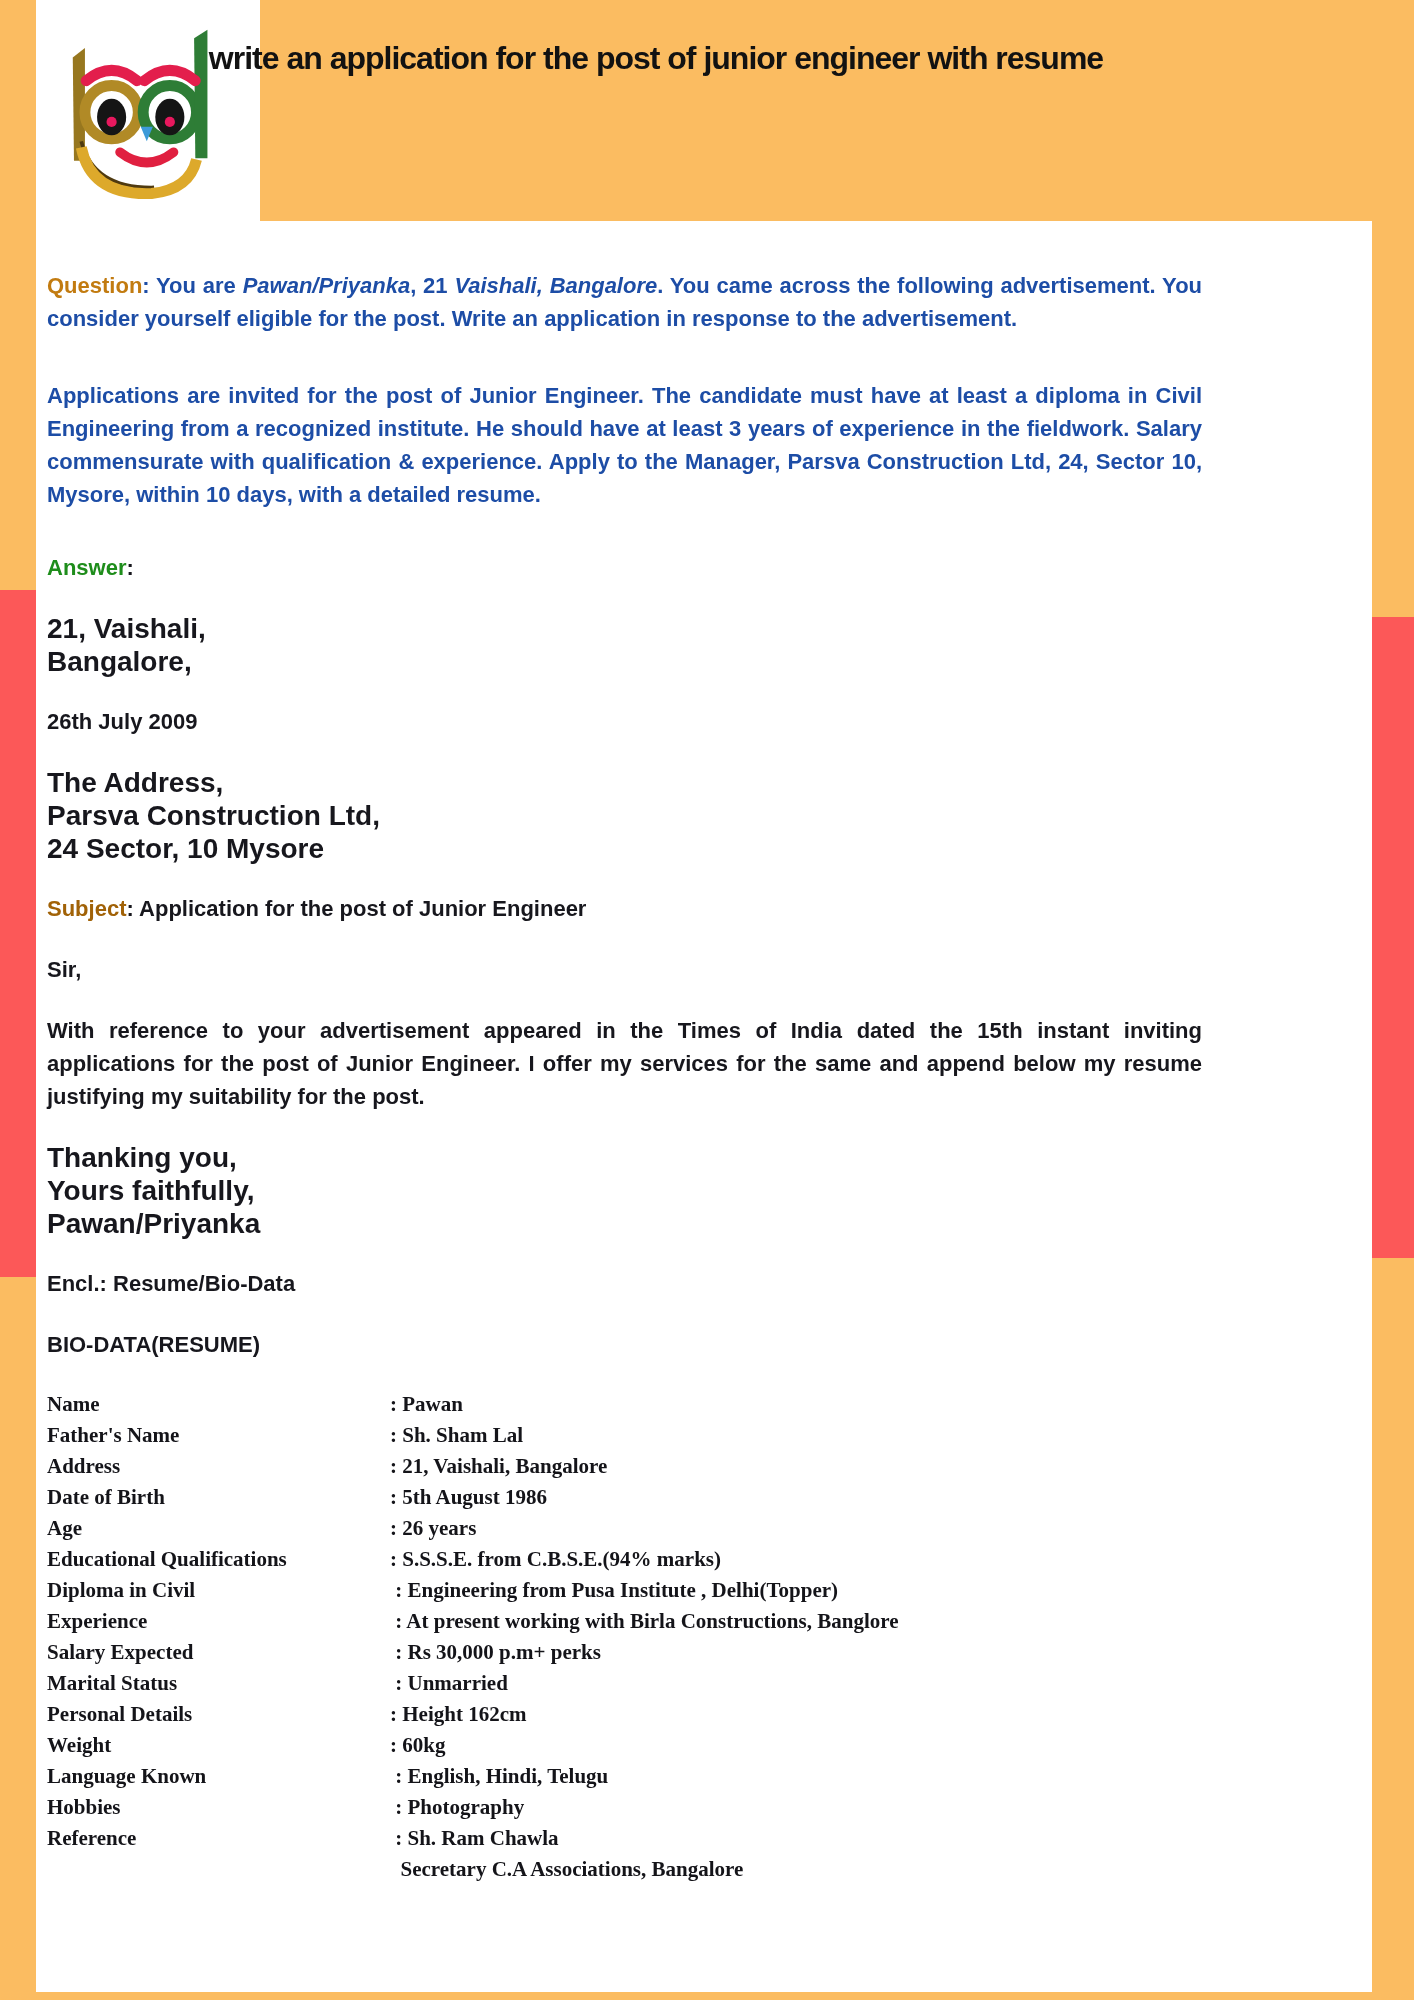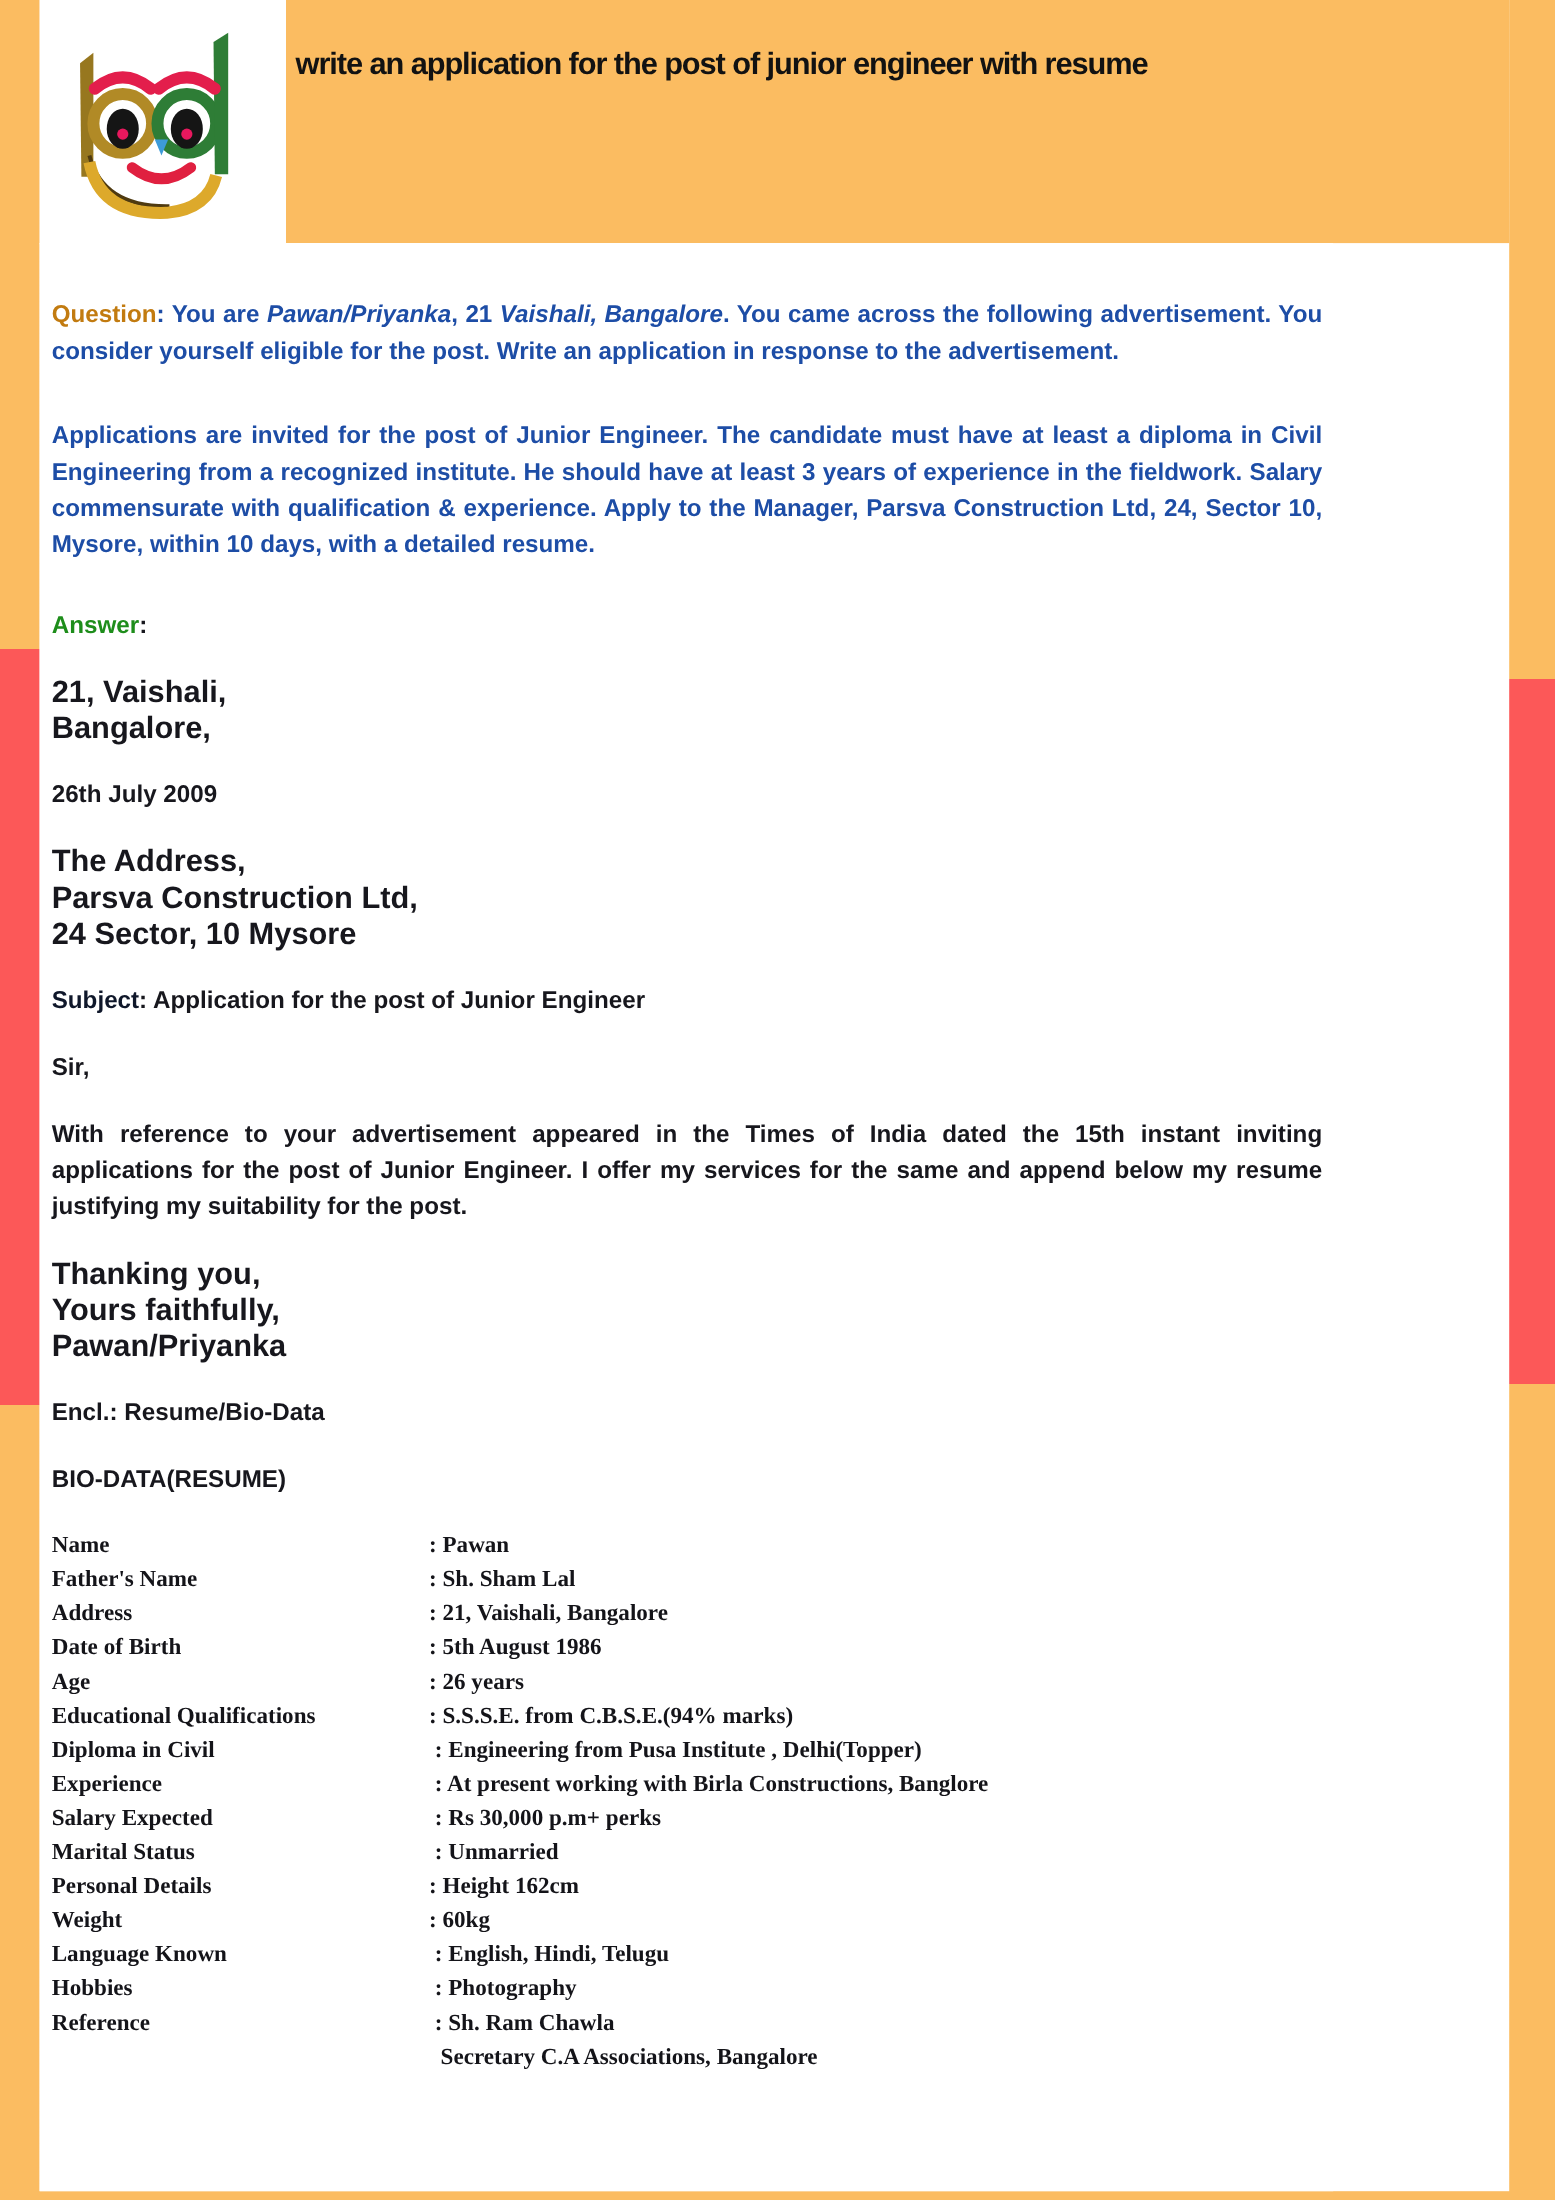--- a/index.html
+++ b/index.html
@@ -28,38 +28,38 @@
     position:absolute;left:36px;top:0;width:1336px;height:221px;
     background:#FBBC61;
   }
   .logo-box{
     position:absolute;left:0;top:0;width:224px;height:222px;
     background:#ffffff;display:flex;align-items:center;justify-content:center;
   }
   .title{
     position:absolute;left:120px;top:26px;width:1000px;
     text-align:center;
-    font-size:28px;line-height:64px;letter-spacing:-1px;
+    font-size:32px;line-height:64px;letter-spacing:-1px;
     color:#121212;
   }
   
   .content{
     position:absolute;left:36px;top:221px;width:1176px;height:1771px;
     background:#ffffff;
     box-sizing:border-box;
     padding:48px 10px 0 11px;
     z-index:1;
   }
   .content p{margin:0 0 28px 0;font-size:22px;line-height:33px;color:#17171d;}
   p.q-para{color:#1D4DA6;text-align:justify;margin-bottom:44px;}
   p.advert{color:#1D4DA6;text-align:justify;margin-bottom:40px;}
   .q-label{color:#C27B10;}
   .answer-label{color:#1E8D1B;}
   .answer-line{margin-bottom:33px;}
-  .subject-label{color:#0f172a;}
+  .subject-label{color:#a16207;}
   .addr-block{margin-bottom:27px;}
   .addr-block div{font-size:28px;line-height:33px;color:#17171d;}
   p.body-para{text-align:justify;}
   .bio-heading{margin-bottom:30px;}
   
   .bio-table{margin-top:14px;font-family:Liberation Serif, serif;}
   .bio-row{display:flex;font-size:21px;line-height:31px;color:#141419;}
   .bio-label{width:343px;flex:0 0 343px;}
   .bio-value{white-space:pre;}
   

